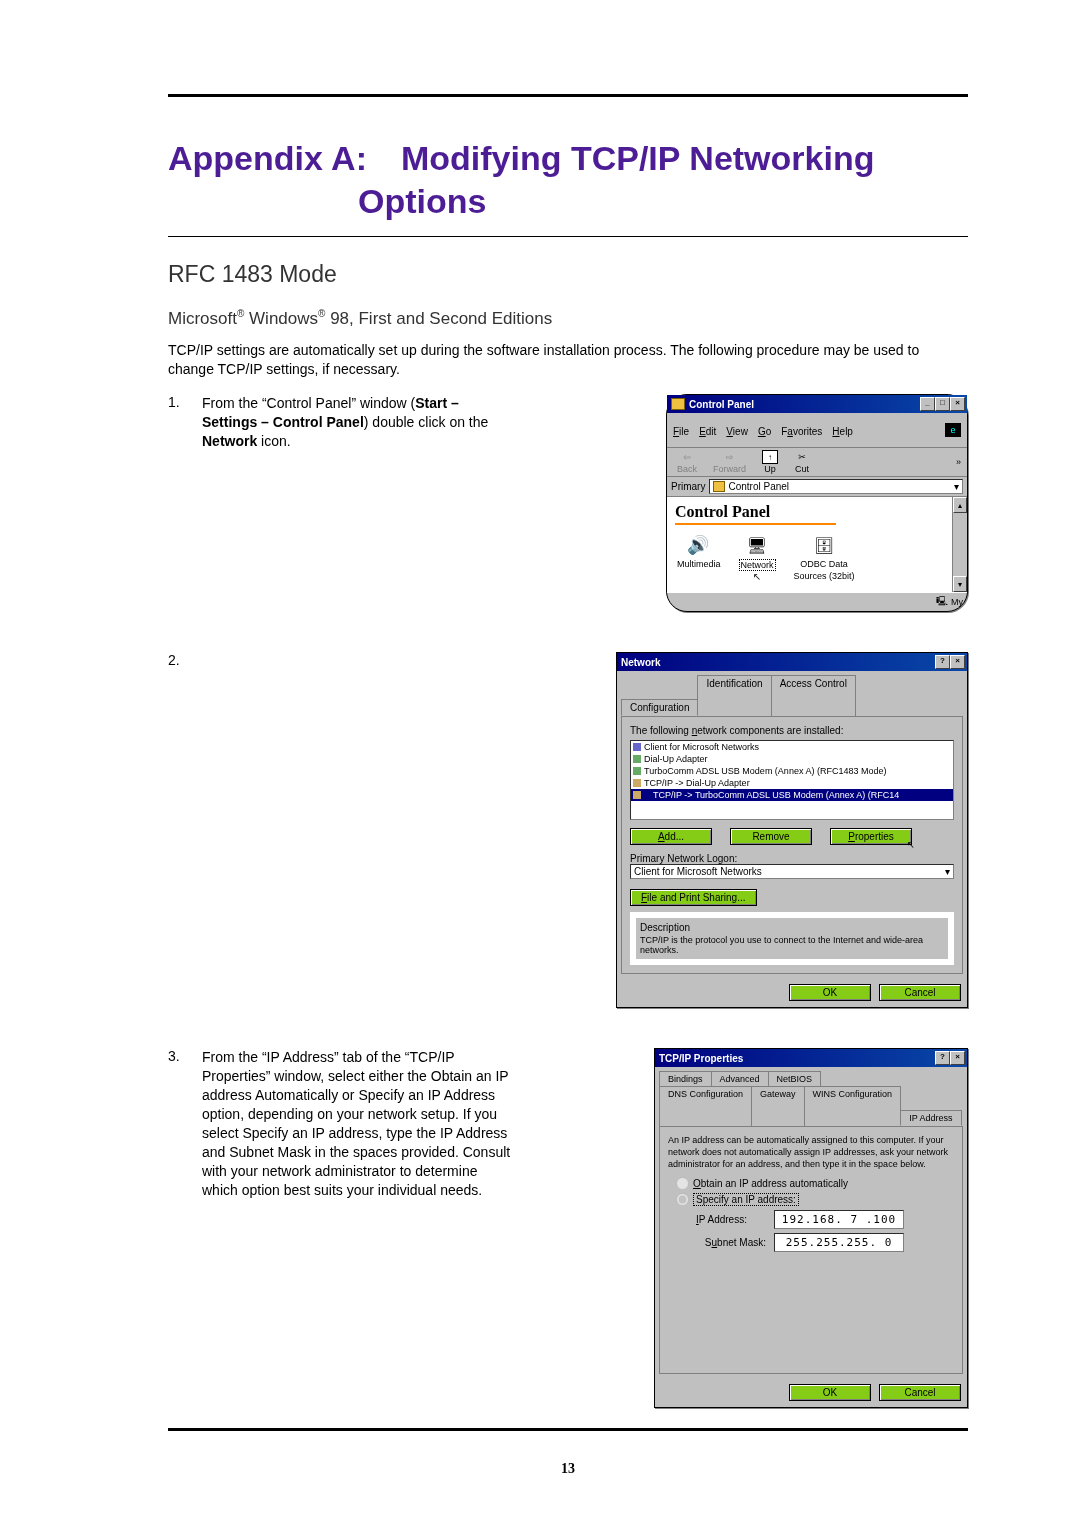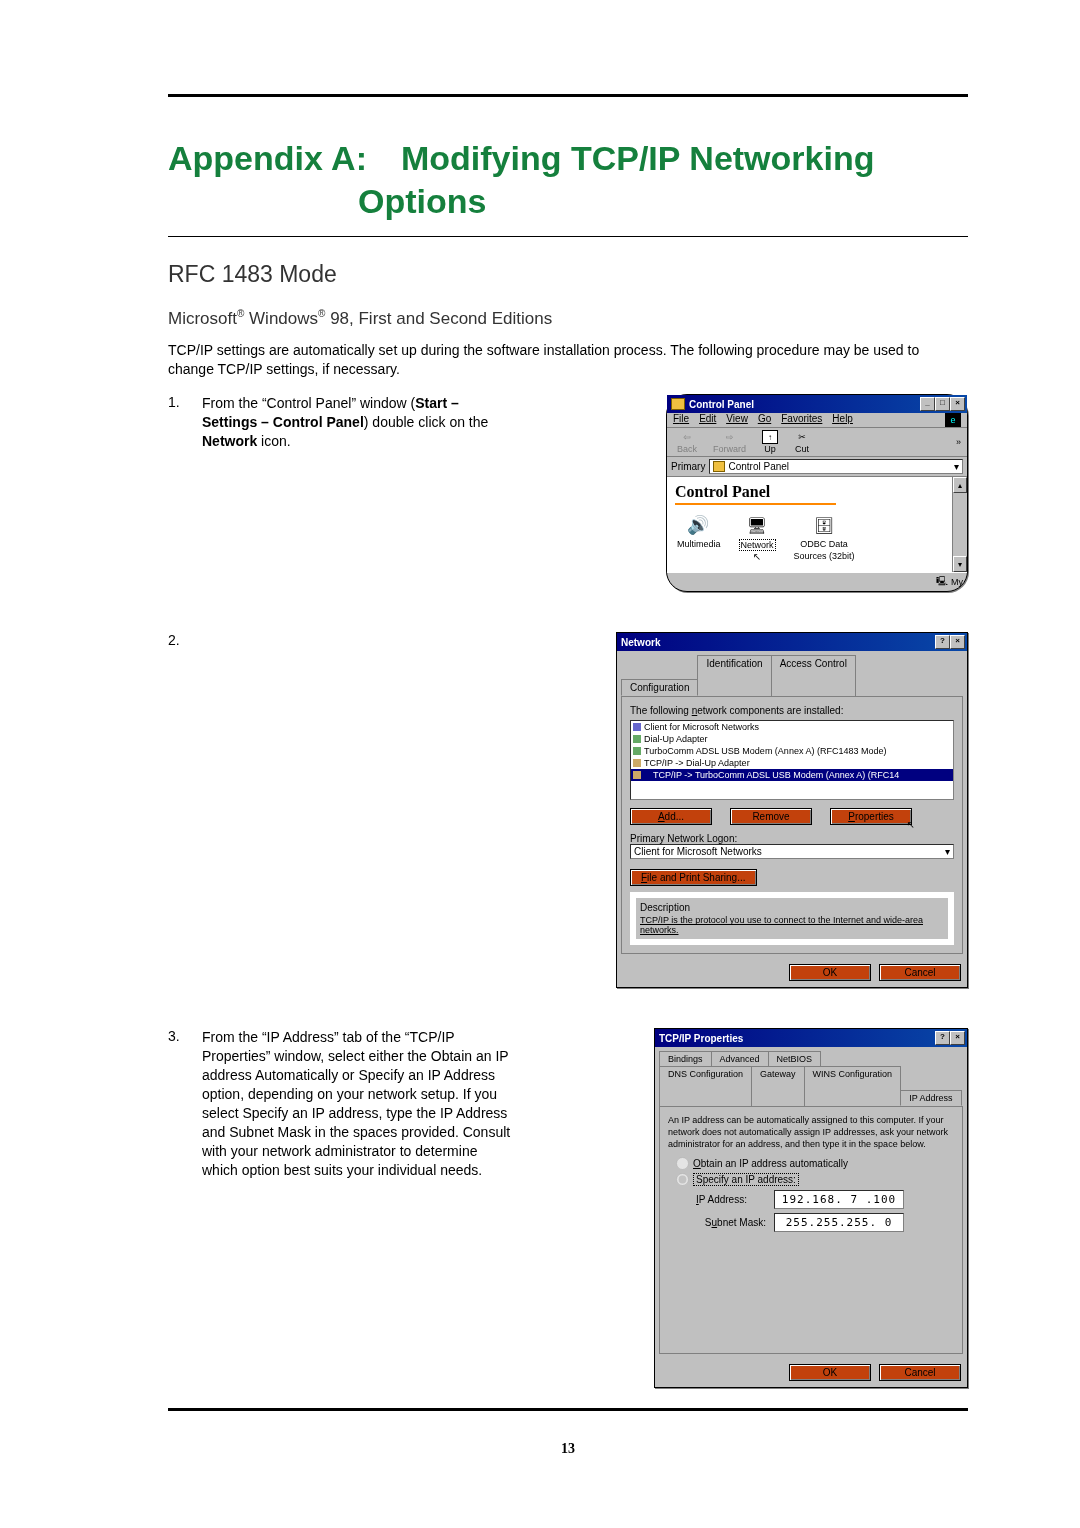--- a/index.html
+++ b/index.html
@@ -20,21 +20,21 @@
     border-top: 3px solid #000;
     margin: 0 0 40px 0;
   }
   .thin-rule {
     border: none;
     border-top: 1px solid #000;
     margin: 14px 0 24px 0;
   }
   h1 {
     font-family: "Trebuchet MS", Verdana, sans-serif;
-    color: #15803d;
+    color: #4c1d95;
     font-weight: 700;
     font-size: 34px;
     line-height: 1.25;
     margin: 0;
   }
   h1 .line1 { display: block; }
   h1 .line2 { display: block; padding-left: 190px; }
   h2 {
     font-family: Arial, sans-serif;
     font-size: 23px;
@@ -107,26 +107,25 @@
     border-right-color: #404040;
     border-bottom-color: #404040;
     font-size: 8px;
     line-height: 10px;
     text-align: center;
     color: #000;
   }
   .menubar {
     display: flex;
     gap: 10px;
-    padding: 0 6px;
+    padding: 10px 6px;
     font-size: 10px;
     background:#c0c0c0;
     border-bottom:1px solid #808080;
-    align-items:flex-start;
-    text-decoration:underline;
+    align-items:flex-end;
   }
   .menubar span u { text-decoration: underline; }
   .toolbar {
     display: flex;
     gap: 16px;
     padding: 2px 6px 2px 10px;
     align-items:center;
     border-bottom:1px solid #808080;
   }
   .tool { display:flex; flex-direction:column; align-items:center; font-size:9px; color:#808080;}
@@ -153,21 +152,21 @@
   
   .netwin{width:350px;}
   .tabstrip{display:flex;padding:4px 4px 0 4px; font-size:10px;}
   .tab{border:1px solid #808080;border-bottom:none;background:#c0c0c0;padding:2px 8px;margin-right:-1px;}
   .tab.active{background:#c0c0c0; position:relative; z-index:2; border-bottom:1px solid #c0c0c0;margin-top:24px;}
   .tabpanel{border:1px solid #808080; margin:0 4px 4px 4px; padding:8px; background:#c0c0c0;}
   .listbox{background:#fff;border:1px inset #808080; font-size:9px;height:78px;overflow:hidden;}
   .listbox .row{padding:1px 2px;display:flex;align-items:center;gap:3px;}
   .listbox .row.sel{background:#000080;color:#fff;gap:12px;}
   .btnrow{display:flex;gap:18px;margin:8px 0;}
-  .btn98{border:1px solid #000; background:#c2410c; padding:2px 10px; font-size:10px;
+  .btn98{border:1px solid #000; background:#84cc16; padding:2px 10px; font-size:10px;
     box-shadow: inset 1px 1px 0 #fff, inset -1px -1px 0 #808080; min-width:60px; text-align:center;}
   .combo{background:#fff;border:1px inset #808080;padding:1px 3px;display:flex;justify-content:space-between;align-items:center;}
   .grp{border:6px solid #ffffff;padding:4px;margin-top:6px;}
   .okrow{display:flex;justify-content:flex-end;gap:8px;padding:6px;}
   
   .tcpwin{width:312px;}
   .tabstrip.two{flex-wrap:wrap;}
   .radiocell{display:flex;align-items:center;gap:4px;font-size:10px;margin:3px 0 3px 8px;}
   .radiocell input{margin:0;}
   .ipfield{display:flex;align-items:center;gap:8px;margin:4px 0 4px 28px;font-size:10px;}
@@ -344,21 +343,21 @@
           <div style="font-size:10px;">Primary Network Logon:</div>
           <div class="combo">
               <span>Client for Microsoft Networks</span>
               <span>▾</span>
             </div>
           <div style="margin-top:10px;">
             <div class="btn98" style="display:inline-block;"><u>F</u>ile and Print Sharing...</div>
           </div>
           <div class="grp">
             <div style="font-size:10px;">Description</div>
-            <div style="font-size:9px;margin-top:2px;text-decoration:underline;">TCP/IP is the protocol you use to connect to the Internet and wide-area networks.</div>
+            <div style="font-size:9px;margin-top:2px;">TCP/IP is the protocol you use to connect to the Internet and wide-area networks.</div>
           </div>
         </div>
         <div class="okrow">
           <div class="btn98">OK</div>
           <div class="btn98">Cancel</div>
         </div>
       </div>
     </div>
   </div>
 

